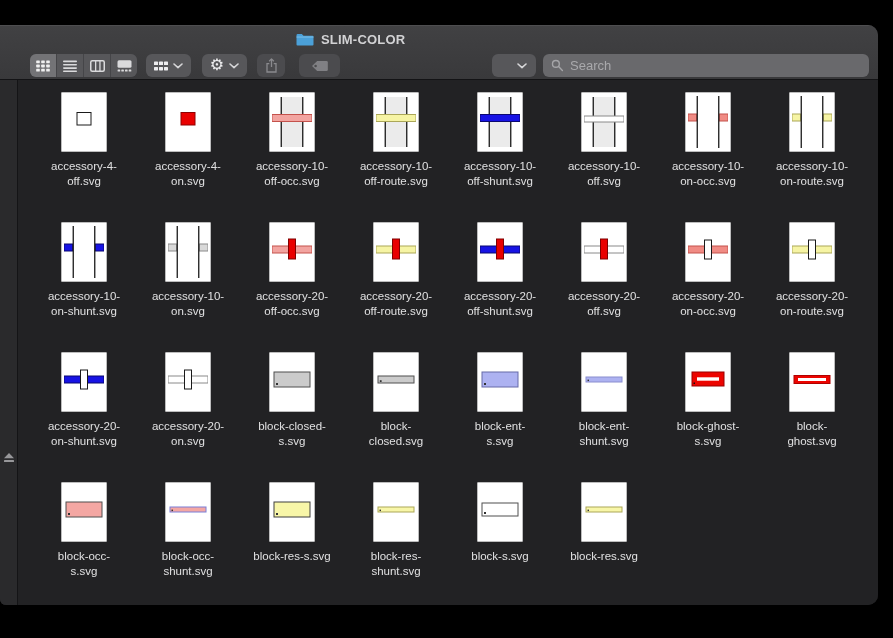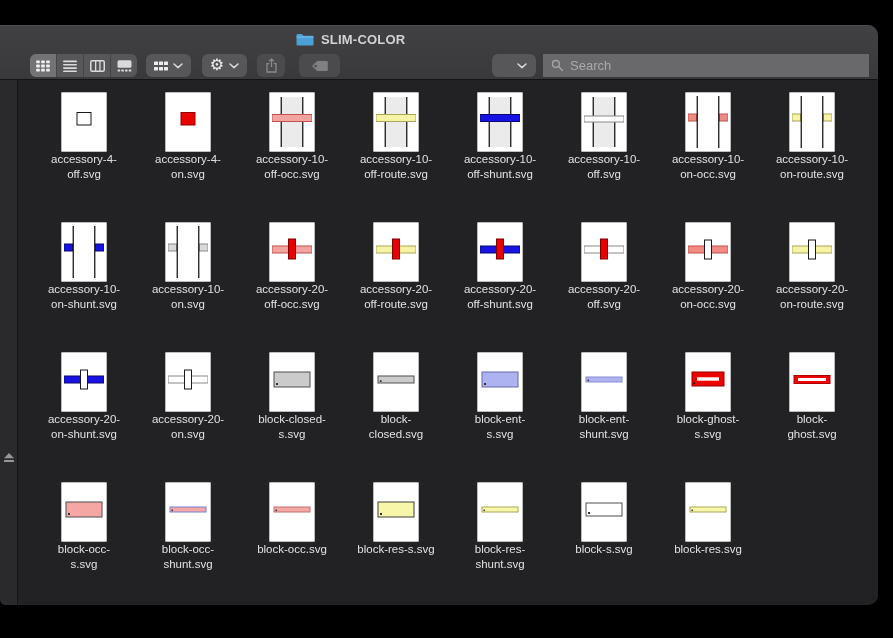--- a/index.html
+++ b/index.html
@@ -18,36 +18,36 @@
     display:flex;align-items:center;justify-content:center;box-sizing:border-box;}
   .tb-btn.disabled{background:#4B4B4E;}
   .seg-ctl{position:absolute;left:30px;top:3px;height:23px;width:107px;border-radius:6px;
     background:#454548;display:flex;gap:1px;overflow:hidden;}
   .seg{flex:1 1 26px;background:#57575A;display:flex;align-items:center;justify-content:center;}
   .seg.sel{background:#737376;}
   .chev{margin-left:5px;}
   .gear-glyph{font-size:16px;color:#EDEDEF;line-height:1;transform:translateY(-1px);}
   .search-wrap{position:absolute;left:543px;top:3px;width:326px;height:23px;}
   .search-input{width:100%;height:100%;box-sizing:border-box;background:#69696C;border:none;
-    border-radius:0;color:#000000;padding:0 8px 0 27px;font-size:13px;outline:none;
+    border-radius:6px;color:#000000;padding:0 8px 0 27px;font-size:13px;outline:none;
     font-family:"Liberation Sans",sans-serif;}
   .search-input::placeholder{color:#A9A9AC;}
   .mag{position:absolute;left:8px;top:5px;pointer-events:none;}
   
   .content{position:absolute;left:0;top:55px;right:0;bottom:0;background:#222224;}
   .side-strip{position:absolute;left:0;top:0;bottom:0;width:18px;background:#2A2A2C;
     border-right:1px solid #141416;box-sizing:border-box;}
   .eject{position:absolute;left:3px;top:373px;cursor:pointer;}
   .grid{position:absolute;left:32px;top:12px;display:grid;
     grid-template-columns:repeat(8,104px);grid-auto-rows:130px;}
   .cell{display:flex;flex-direction:column;align-items:center;}
   .page{width:46px;height:60px;background:#FFFFFF;border:1px solid #BDBDBD;border-radius:1px;
     box-sizing:border-box;display:flex;align-items:center;justify-content:center;}
   .page svg{width:40px;height:52px;display:block;}
-  .fname{font-size:11.5px;line-height:15px;color:#E0E0E1;text-align:center;}
+  .fname{margin-top:7px;font-size:11.5px;line-height:15px;color:#E0E0E1;text-align:center;}
 </style>
 </head>
 <body>
 
 <div class="window">
 
   <div class="chrome">
     <div class="title-wrap">
       <svg width="18" height="13" viewBox="0 0 18 13">
         <path d="M0.5,2.2 a1.2,1.2 0 0 1 1.2,-1.2 h4.1 l1.7,1.7 h9 a1,1 0 0 1 1,1 v7.8 a1,1 0 0 1 -1,1 h-15 a1,1 0 0 1 -1,-1 Z" fill="#4BA0D8"></path>
@@ -412,29 +412,20 @@
             <svg viewBox="0 0 40 52">
               <rect x="2" y="21" width="36" height="5" fill="#F4A7A3" stroke="#7A7ED8" stroke-width="1"></rect>
               <rect x="3.5" y="23.6" width="1.5" height="1.5" fill="#333333"></rect>
             </svg>
           </div>
           <div class="fname">block-occ-<br>shunt.svg</div>
         </div>
         <div class="cell">
           <div class="page">
             <svg viewBox="0 0 40 52">
-              <rect x="2" y="21" width="36" height="5" fill="#F4A7A3" stroke="#C4726C" stroke-width="1"></rect>
-              <rect x="3.5" y="23.6" width="1.5" height="1.5" fill="#333333"></rect>
-            </svg>
-          </div>
-          <div class="fname">block-occ.svg</div>
-        </div>
-        <div class="cell">
-          <div class="page">
-            <svg viewBox="0 0 40 52">
               <rect x="2" y="16" width="36" height="15" fill="#F8F6A8" stroke="#3F3F3F" stroke-width="1"></rect>
               <rect x="4" y="27" width="2" height="2" fill="#333333"></rect>
             </svg>
           </div>
           <div class="fname">block-res-s.svg</div>
         </div>
         <div class="cell">
           <div class="page">
             <svg viewBox="0 0 40 52">
               <rect x="2" y="21" width="36" height="5" fill="#F8F6A8" stroke="#ABA758" stroke-width="1"></rect>

